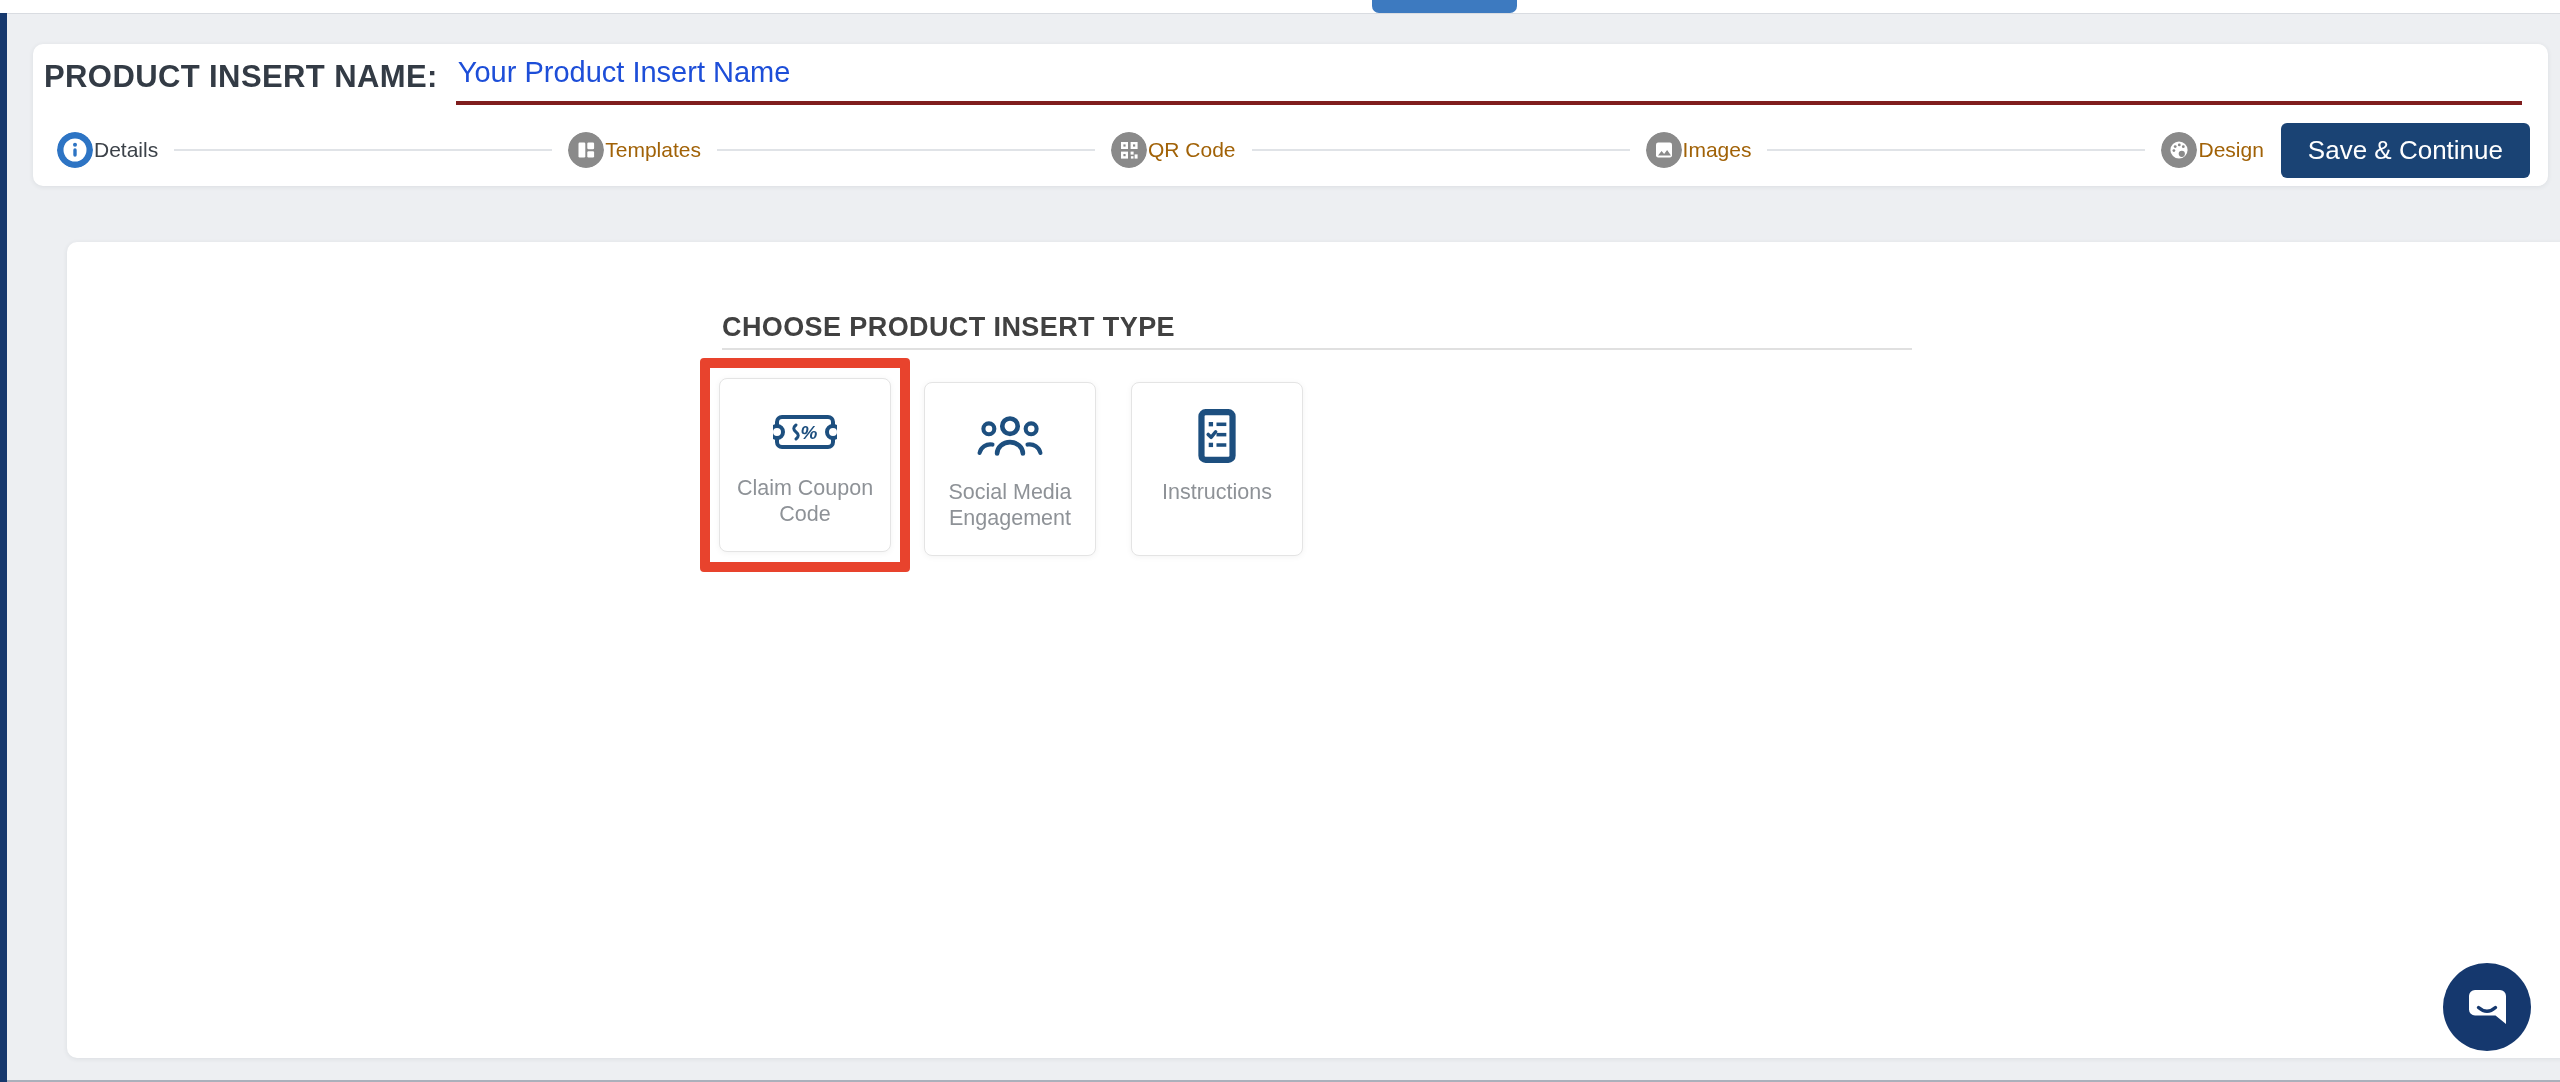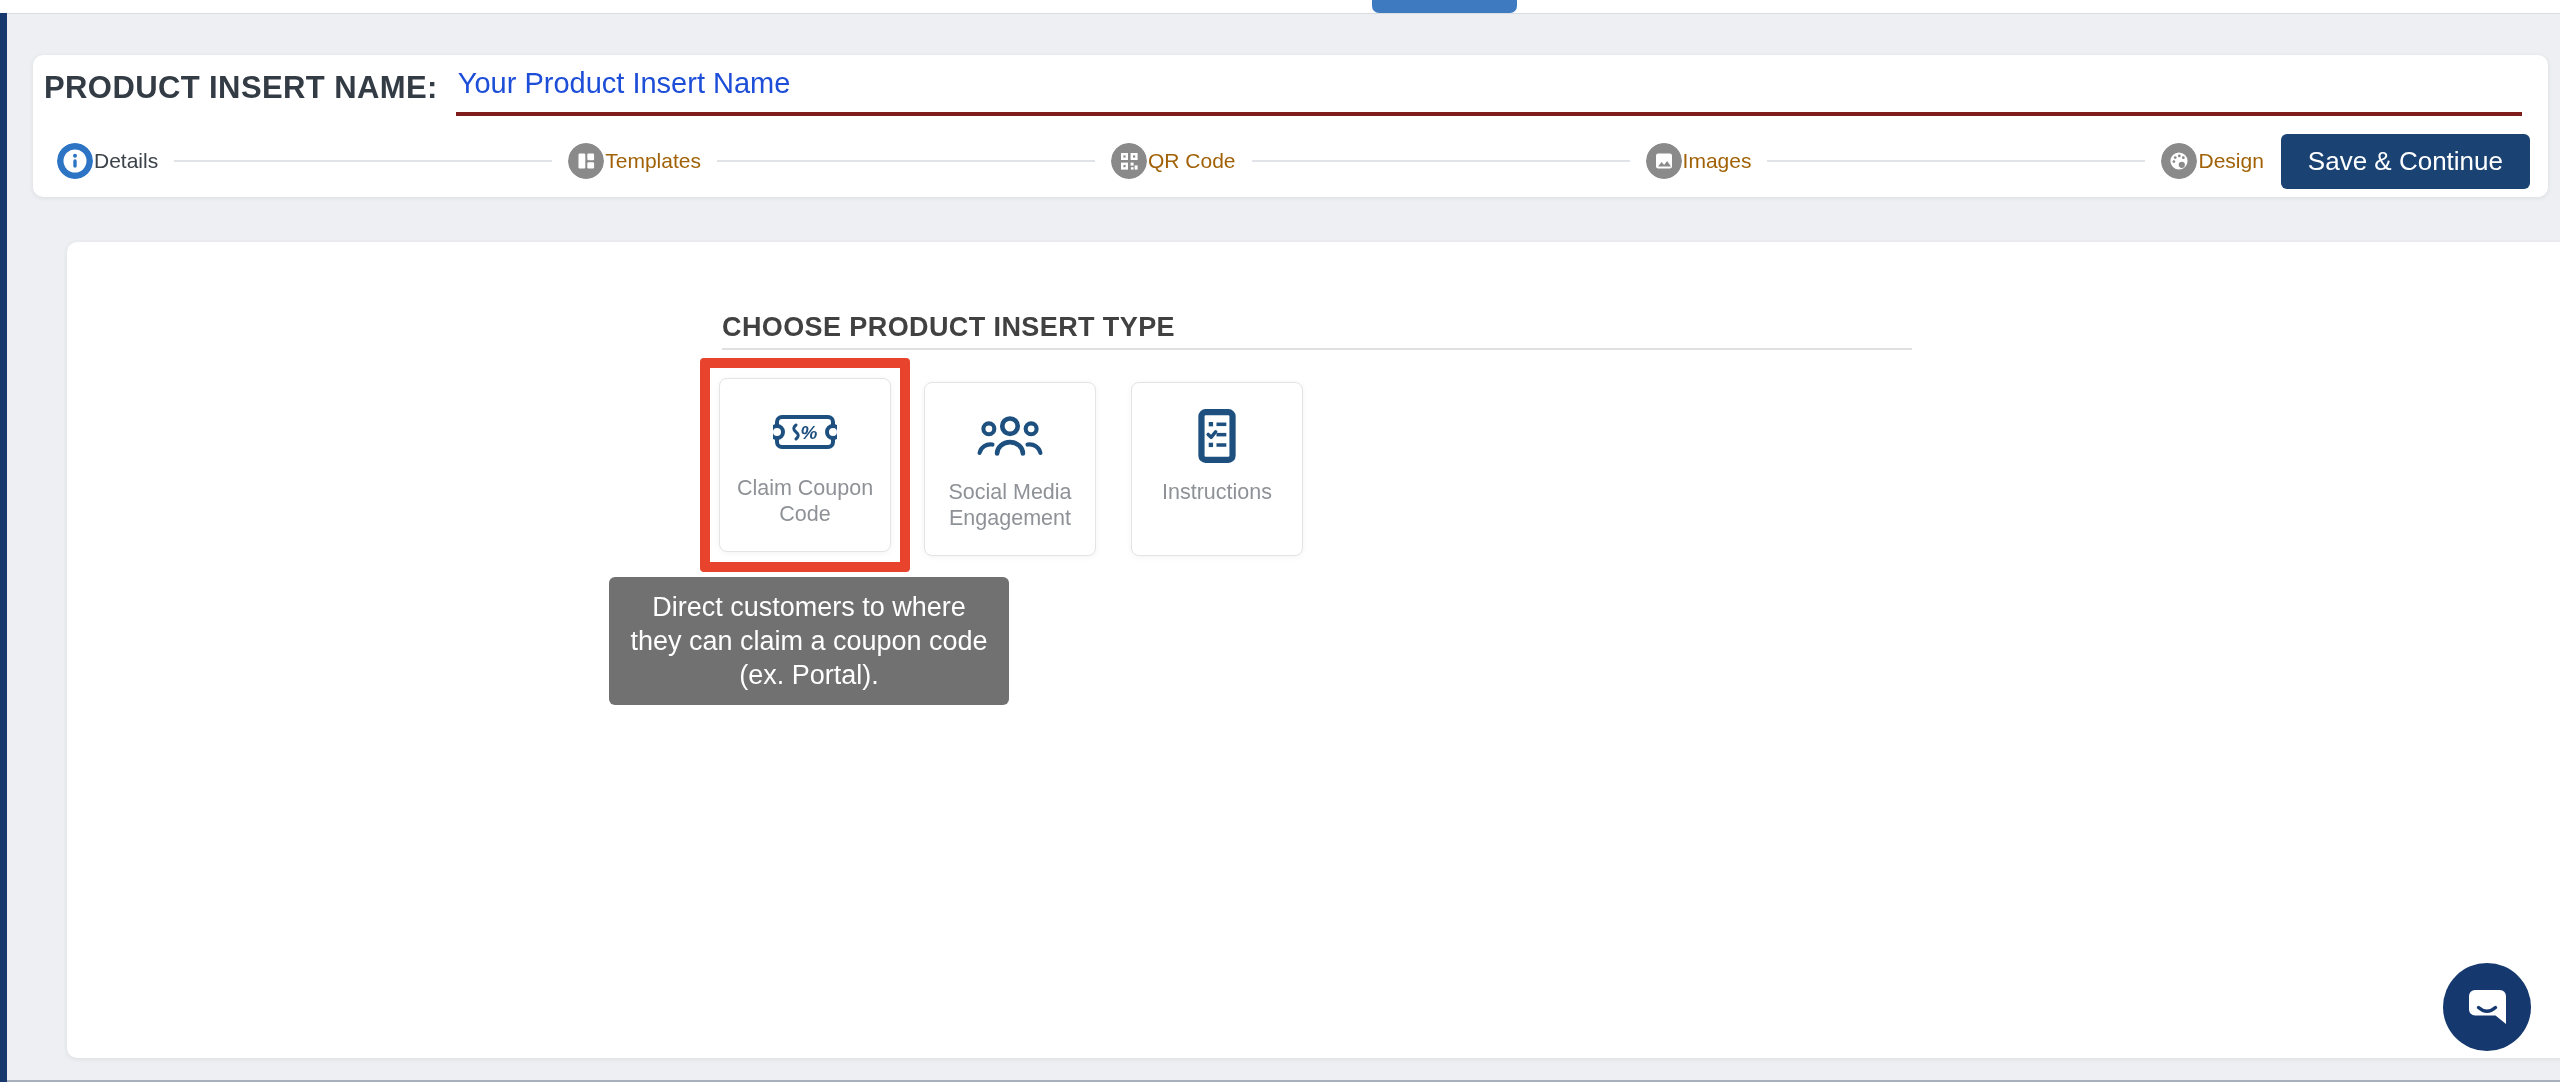--- a/index.html
+++ b/index.html
@@ -13,21 +13,21 @@
   .top-strip{position:absolute;left:0;top:0;width:2560px;height:13px;background:#ffffff;border-bottom:1px solid #d9dce1;}
   .top-tab-indicator{position:absolute;left:1372px;top:0;width:145px;height:13px;background:#3d7ac0;border-radius:0 0 7px 7px;}
   
   .left-stripe{position:absolute;left:0;top:13px;width:7px;height:1069px;background:#16386d;}
   .bottom-line{position:absolute;left:7px;right:0;bottom:0;height:2px;background:#aab0bb;}
 
   .card-panel{
     position:absolute;left:33px;width:2515px;background:#ffffff;border-radius:10px;
     box-shadow:0 1px 5px rgba(40,50,70,0.09);
   }
-  .header-panel{top:55px;height:142px;}
+  .header-panel{top:44px;height:142px;}
   .main-panel{top:242px;height:816px;margin-left:34px;}
 
   
   .name-row{position:absolute;left:11px;right:26px;top:12px;display:flex;align-items:flex-end;}
   .name-label{font-size:31px;font-weight:700;color:#333b45;letter-spacing:.4px;white-space:nowrap;padding-bottom:10px;}
   .name-input{
     flex:1;margin-left:18px;border:none;outline:none;background:transparent;
     border-bottom:4px solid #7f1d1d;font-size:29px;color:#1d4ed8;
     padding:0 0 12px 2px;font-family:"Liberation Sans",sans-serif;
   }
@@ -201,21 +201,20 @@
           <path d="M15.5 26.5 l2.8 2.8 4.4-5.4" fill="none" stroke="#1d4f7f" stroke-width="3.4" stroke-linecap="round" stroke-linejoin="round"></path>
           <rect x="23.5" y="25" width="9.5" height="3.4" fill="#1d4f7f"></rect>
           <rect x="16" y="34.5" width="4.2" height="4.2" fill="#1d4f7f"></rect>
           <rect x="23.5" y="35" width="9.5" height="3.4" fill="#1d4f7f"></rect>
         </svg>
       </div>
       <div class="type-label">Instructions</div>
     </div>
   </div>
 
-  <div class="tooltip">Direct customers to where they can claim a coupon code (ex. Portal).</div>
 </div>
 
 <div class="chat-launcher">
   <svg width="90" height="90" viewBox="0 0 90 90">
     <circle cx="45" cy="45" r="44" fill="#15386e"></circle>
     <path d="M33 28 h25 a6 6 0 0 1 6 6 v28 l-10.5 -8.5 h-20.5 a6 6 0 0 1 -6 -6 v-13.5 a6 6 0 0 1 6 -6 z" fill="#ffffff"></path>
     <path d="M36.5 45.5 q8.5 7.5 17 0" fill="none" stroke="#15386e" stroke-width="3.4" stroke-linecap="round"></path>
   </svg>
 </div>
 

